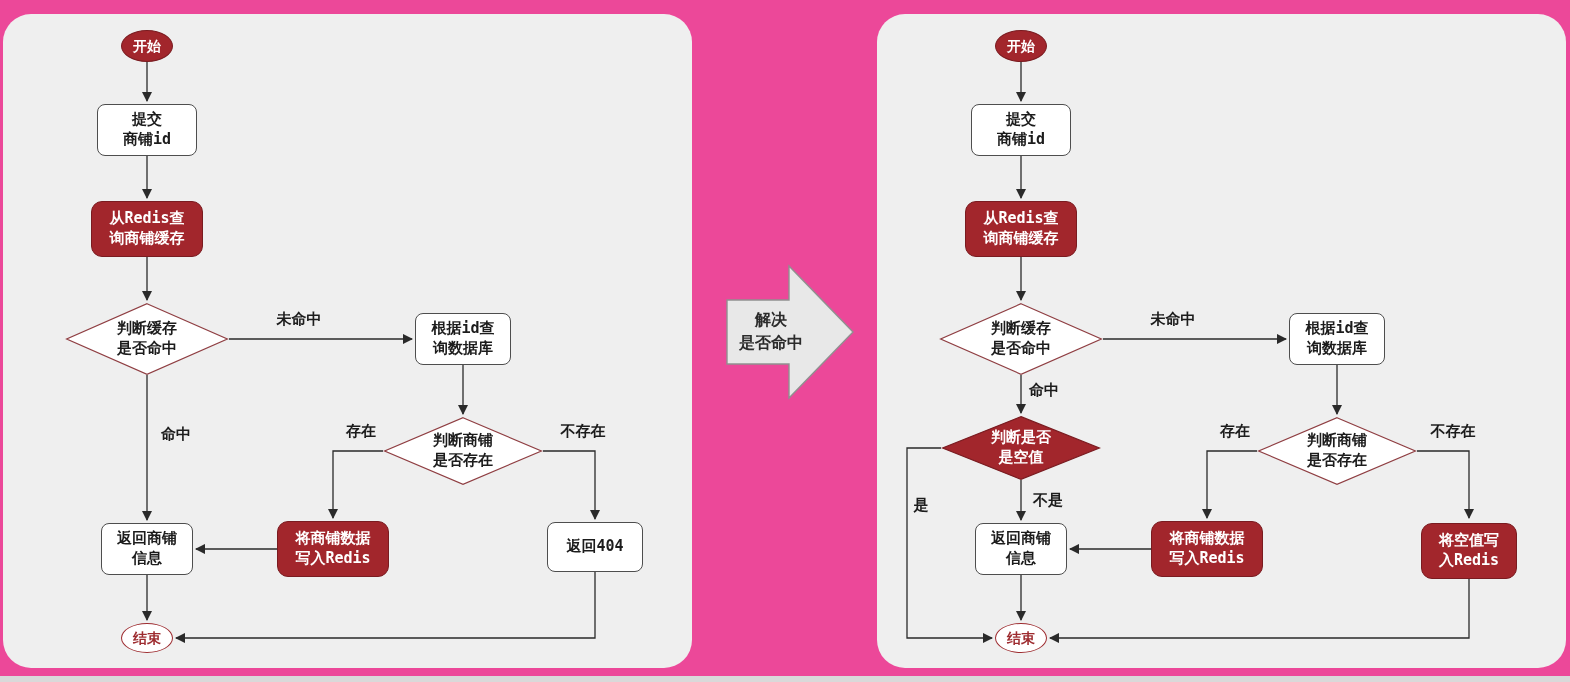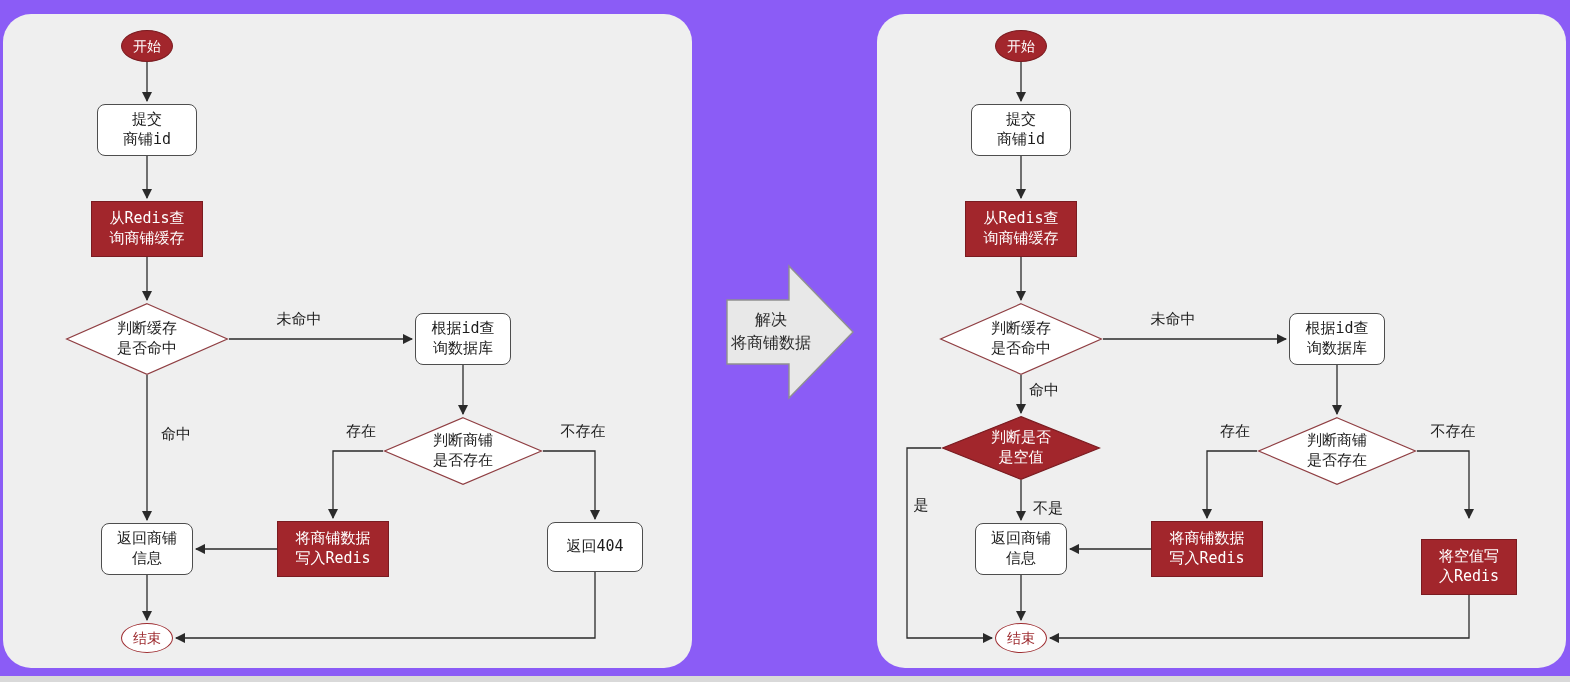--- a/index.html
+++ b/index.html
@@ -1,22 +1,23 @@
 <!DOCTYPE html>
 <html><head>
 <meta charset="utf-8">
 <style>
   html, body { margin: 0; padding: 0; background: #ffffff; }
   .canvas {
     position: relative;
     width: 1570px;
     height: 682px;
-    background: #8b5cf6;
+    background: #ec4899;
     overflow: hidden;
     font-family: "DejaVu Sans Mono", "DejaVu Sans", "Liberation Sans", sans-serif;
+    font-weight: bold;
     --node-red: #a2262c;
     --node-red-border: #7a1b20;
     --diamond-stroke: #8f3e42;
     --end-red: #9d2b2f;
     --panel-bg: #efefef;
   }
   .panel {
     position: absolute;
     width: 689px;
     height: 654px;
@@ -52,21 +53,21 @@
   }
   .node-label {
     position: relative;
     z-index: 2;
     white-space: pre-line;
     line-height: 1.32;
     font-size: 15px;
     color: #1c1c1c;
   }
   .rect { background: #ffffff; border: 1px solid #4e4e4e; border-radius: 8px; align-items: center; }
-  .rect-red { background: var(--node-red); border: 1px solid var(--node-red-border); border-radius: 0; }
+  .rect-red { background: var(--node-red); border: 1px solid var(--node-red-border); border-radius: 11px; }
   .rect-red .node-label { color: #ffffff; }
   .ellipse { border-radius: 50%; }
   .start { background: var(--node-red); border: 1px solid var(--node-red-border); }
   .start .node-label { color: #ffffff; font-size: 14px; }
   .end { background: #ffffff; border: 1.5px solid var(--end-red); }
   .end .node-label { color: var(--end-red); font-size: 14px; }
   .diamond { background: transparent; border: none; }
   .diamond > svg {
     position: absolute;
     inset: 0;
@@ -194,21 +195,21 @@
   <div class="node ellipse end" style="left:121px; top:623px; width:52px; height:30px;">
     <span class="node-label">结束</span>
   </div>
 
   <div class="edge-label" style="left:299px; top:319px;">未命中</div>
   <div class="edge-label" style="left:176px; top:434px;">命中</div>
   <div class="edge-label" style="left:361px; top:431px;">存在</div>
   <div class="edge-label" style="left:583px; top:431px;">不存在</div>
 
   <div class="transition-label" style="left:771px; top:331px;">解决
-将商铺数据</div>
+是否命中</div>
 
   <div class="node ellipse start" style="left:995px; top:30px; width:52px; height:32px;">
     <span class="node-label">开始</span>
   </div>
 
   <div class="node rect" style="left:971px; top:104px; width:100px; height:52px;">
     <span class="node-label">提交
 商铺id</span>
   </div>
 
@@ -249,29 +250,29 @@
   <div class="node rect" style="left:975px; top:523px; width:92px; height:52px;">
     <span class="node-label">返回商铺
 信息</span>
   </div>
 
   <div class="node rect-red" style="left:1151px; top:521px; width:112px; height:56px;">
     <span class="node-label">将商铺数据
 写入Redis</span>
   </div>
 
-  <div class="node rect-red" style="left:1421px; top:539px; width:96px; height:56px;">
+  <div class="node rect-red" style="left:1421px; top:523px; width:96px; height:56px;">
     <span class="node-label">将空值写
 入Redis</span>
   </div>
 
   <div class="node ellipse end" style="left:995px; top:623px; width:52px; height:30px;">
     <span class="node-label">结束</span>
   </div>
 
   <div class="edge-label" style="left:1173px; top:319px;">未命中</div>
   <div class="edge-label" style="left:1044px; top:390px;">命中</div>
   <div class="edge-label" style="left:1235px; top:431px;">存在</div>
   <div class="edge-label" style="left:1453px; top:431px;">不存在</div>
   <div class="edge-label" style="left:921px; top:505px;">是</div>
-  <div class="edge-label" style="left:1048px; top:500px;margin-top:8px;">不是</div>
+  <div class="edge-label" style="left:1048px; top:500px;">不是</div>
 
 </div>
 
 </body></html>

